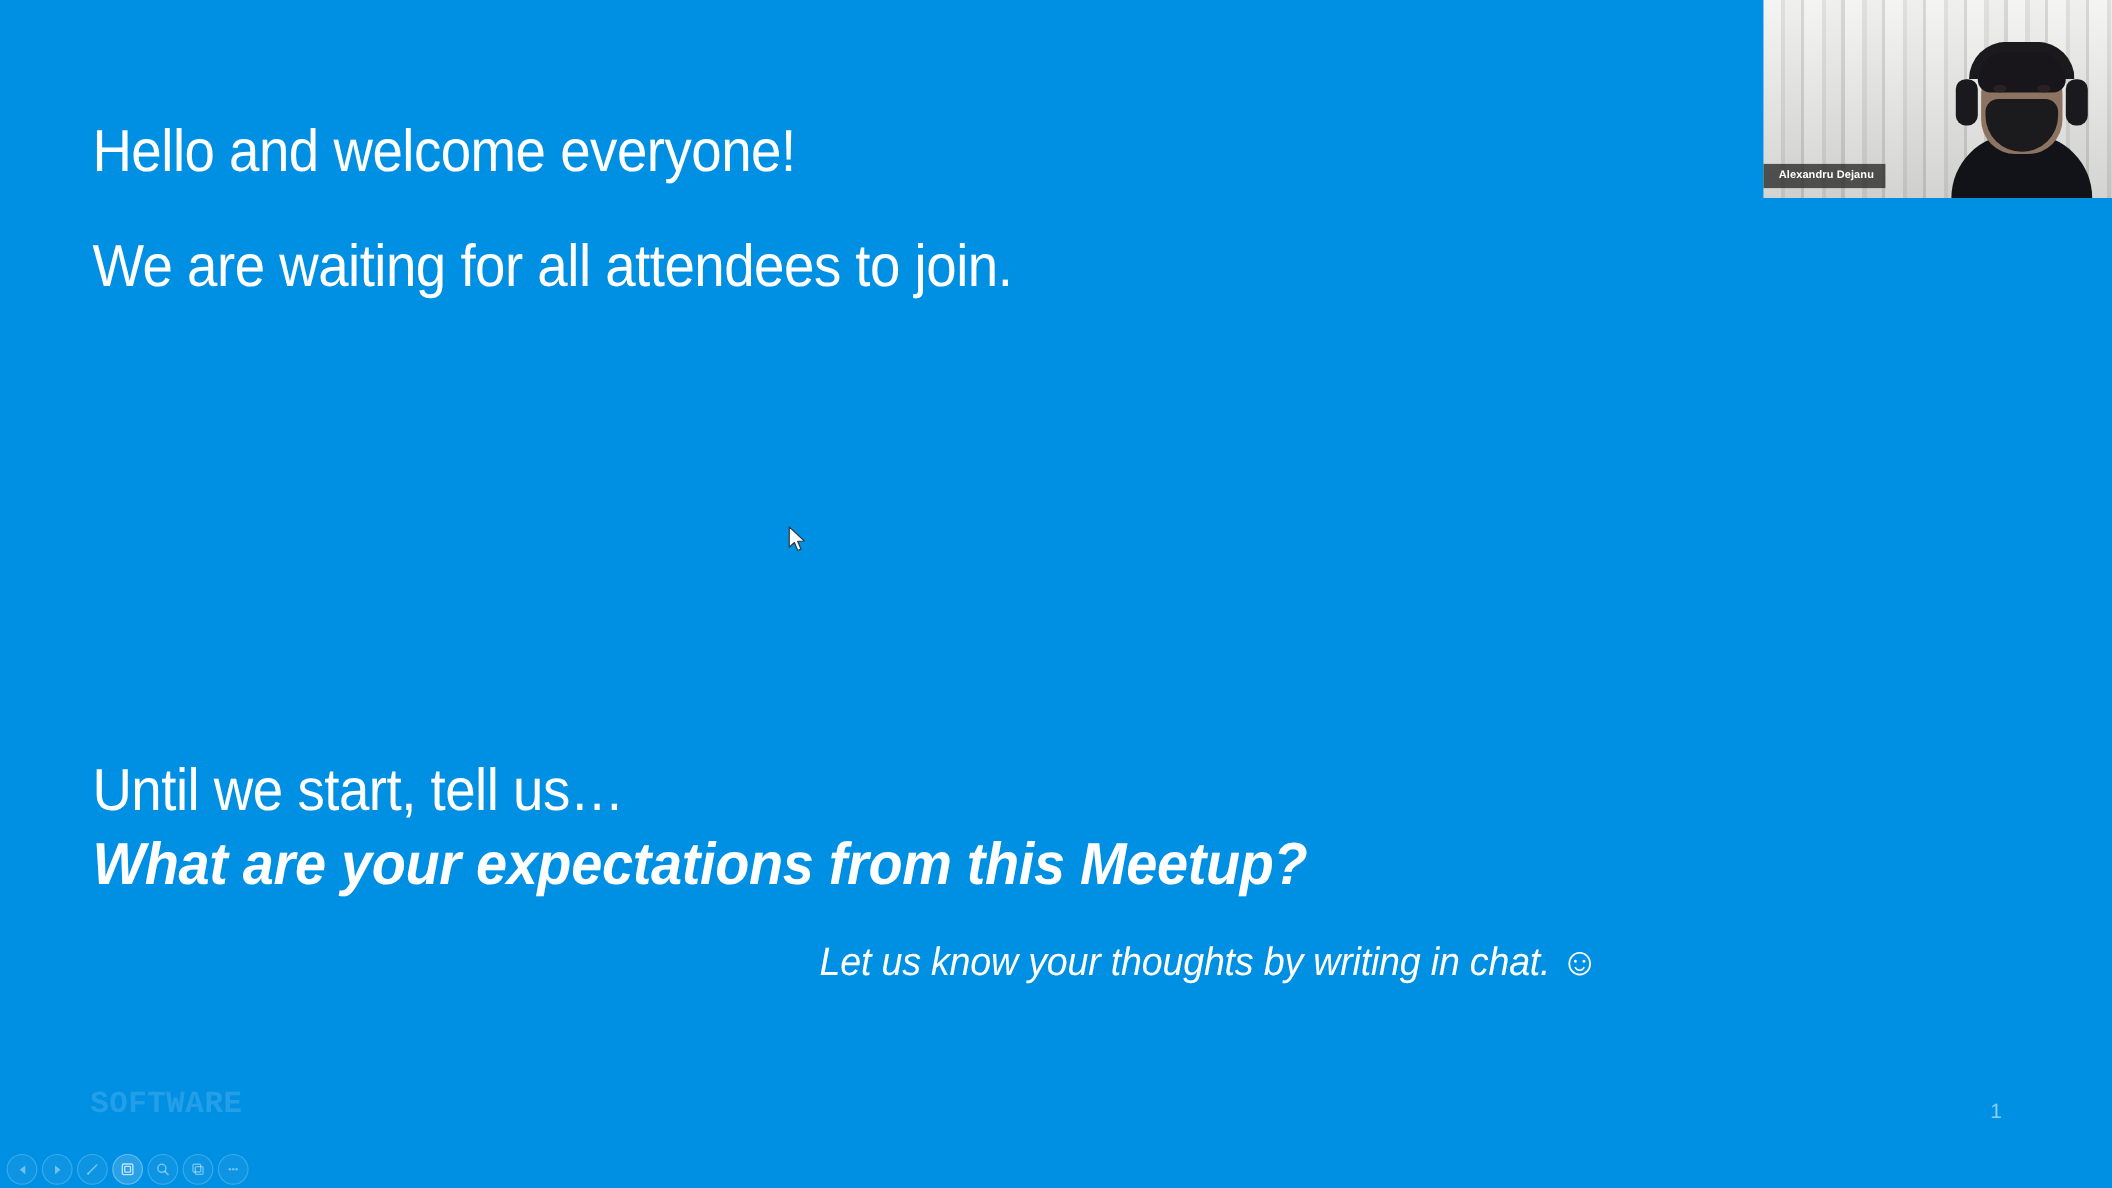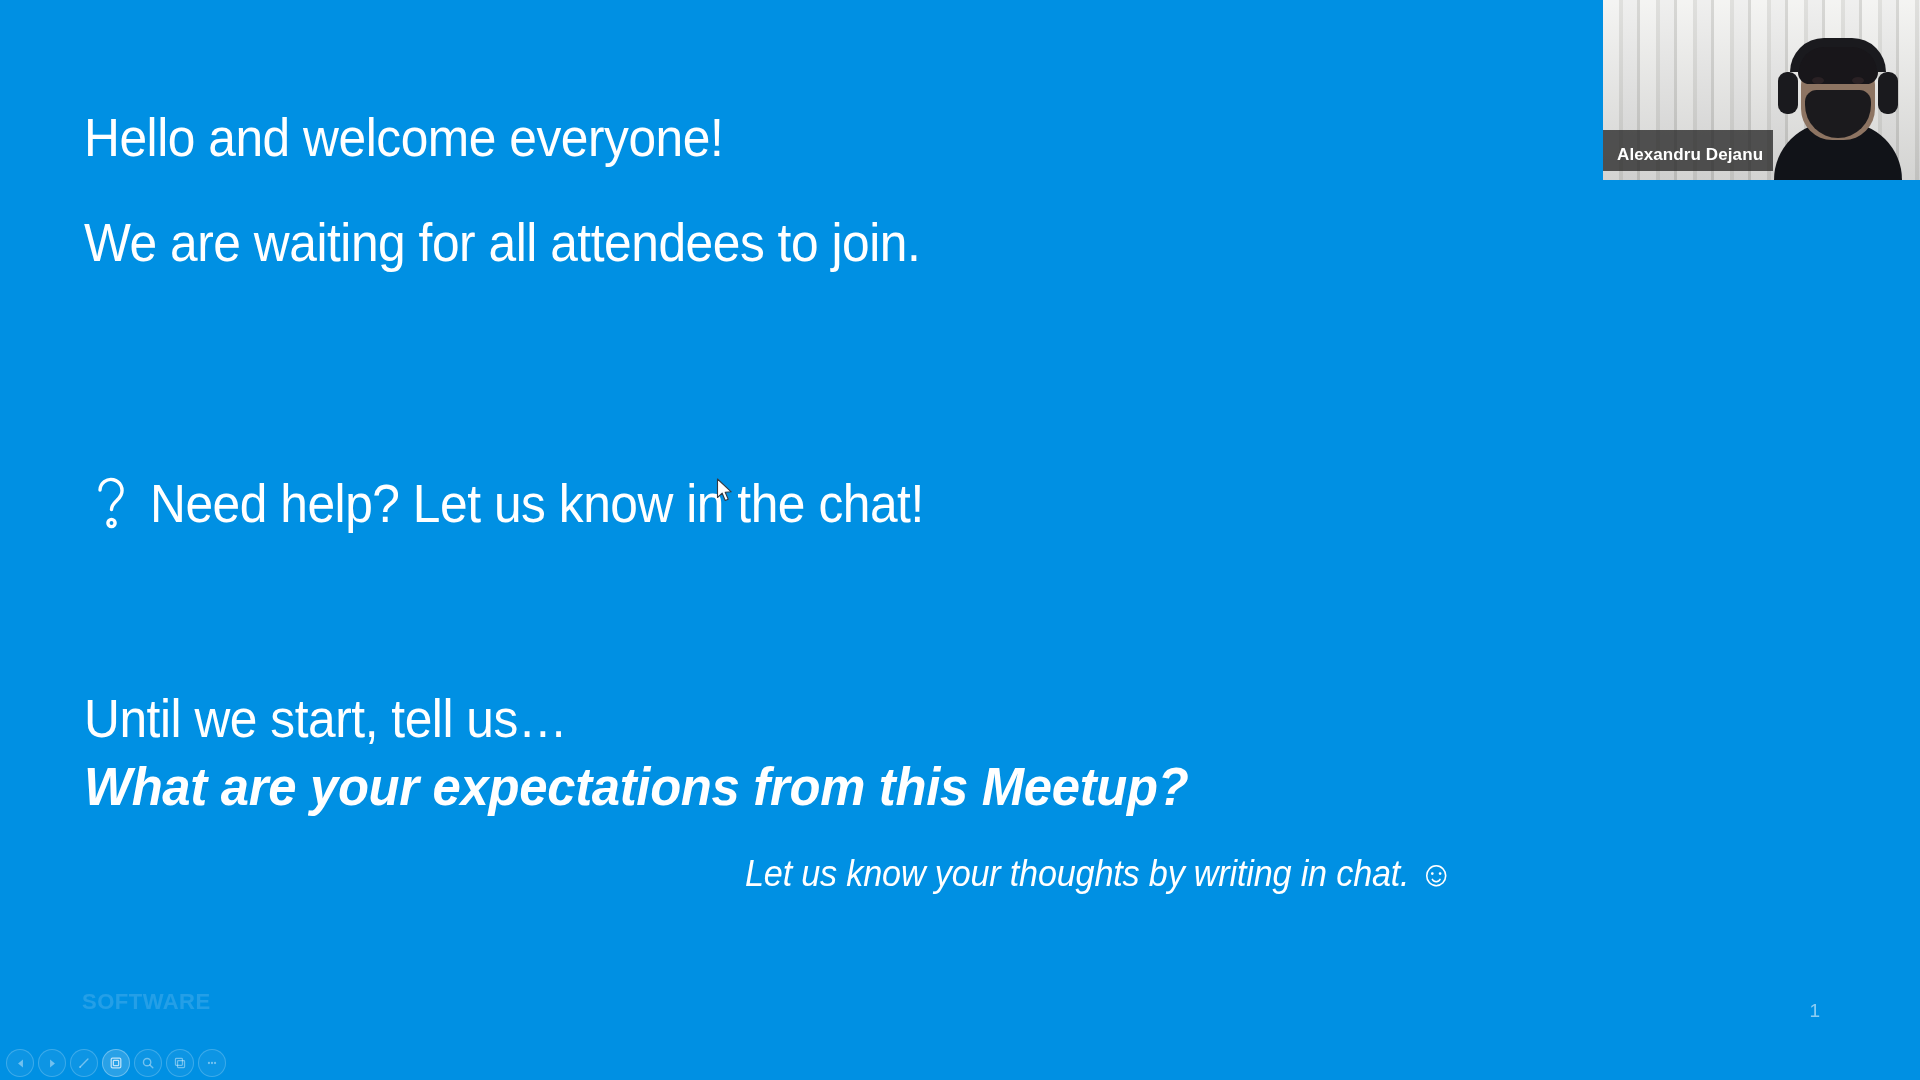--- a/index.html
+++ b/index.html
@@ -116,26 +116,26 @@
     transform: scaleX(0.95);
     transform-origin: left top;
     letter-spacing: -0.2px;
   }
 
   
   #watermark {
     position: absolute;
     left: 82px;
     top: 989px;
-    font-size: 22px;
+    font-size: 28px;
     font-weight: 700;
     letter-spacing: 0.5px;
     color: rgba(255,255,255,0.14);
     white-space: nowrap;
-    font-family: Liberation Sans, sans-serif;
+    font-family: Liberation Mono, monospace;
   }
 
   
   #page-number {
     position: absolute;
     right: 100px;
     top: 1000px;
     font-size: 19px;
     color: rgba(255,255,255,0.55);
     font-family: "Liberation Sans", sans-serif;
@@ -258,23 +258,23 @@
   #eye-left { left: 50%; margin-left: -26px; }
   #eye-right { left: 50%; margin-left: 14px; }
 
   
   #video-nameplate {
     position: absolute;
     left: 0px;
     bottom: 9px;
     background: rgba(40,40,40,0.78);
     color: #ffffff;
-    font-size: 17px;
+    font-size: 10px;
     font-weight: 700;
-    padding: 15px 10px 6px 14px;
+    padding: 5px 10px 6px 14px;
     white-space: nowrap;
     letter-spacing: 0.1px;
     font-family: "Liberation Sans Narrow", "Liberation Sans", sans-serif;
   }
 
   
   #viewer-toolbar {
     position: absolute;
     left: 0px;
     bottom: 0px;
@@ -319,29 +319,20 @@
 
 <div id="screen">
 
   <div id="slide">
 
     <div class="slide-line" id="line-greeting">Hello and welcome everyone!</div>
 
     <div class="slide-line" id="line-waiting">We are waiting for all attendees to join.</div>
 
 
-    <div class="bullet-row" id="row-help">
-      <span class="bullet-icon" id="icon-question">
-        <svg viewBox="0 0 40 60" width="40" height="60" fill="none" stroke="#ffffff" stroke-width="3.4" stroke-linecap="round" stroke-linejoin="round">
-          <path d="M8 17 a11 11 0 1 1 21 5 c-2.5 6 -9.5 7.5 -9.5 14.5"></path>
-          <circle cx="19.5" cy="50" r="3.6"></circle>
-        </svg>
-      </span>
-      <span class="bullet-text">Need help? Let us know in the chat!</span>
-    </div>
 
     <div class="slide-line" id="line-until">Until we start, tell us…</div>
 
     <div class="slide-line" id="line-question">What are your expectations from this Meetup?</div>
 
     <div class="slide-line" id="line-closing">Let us know your thoughts by writing in chat. ☺</div>
 
     <div id="watermark">SOFTWARE</div>
 
     <div id="page-number">1</div>

